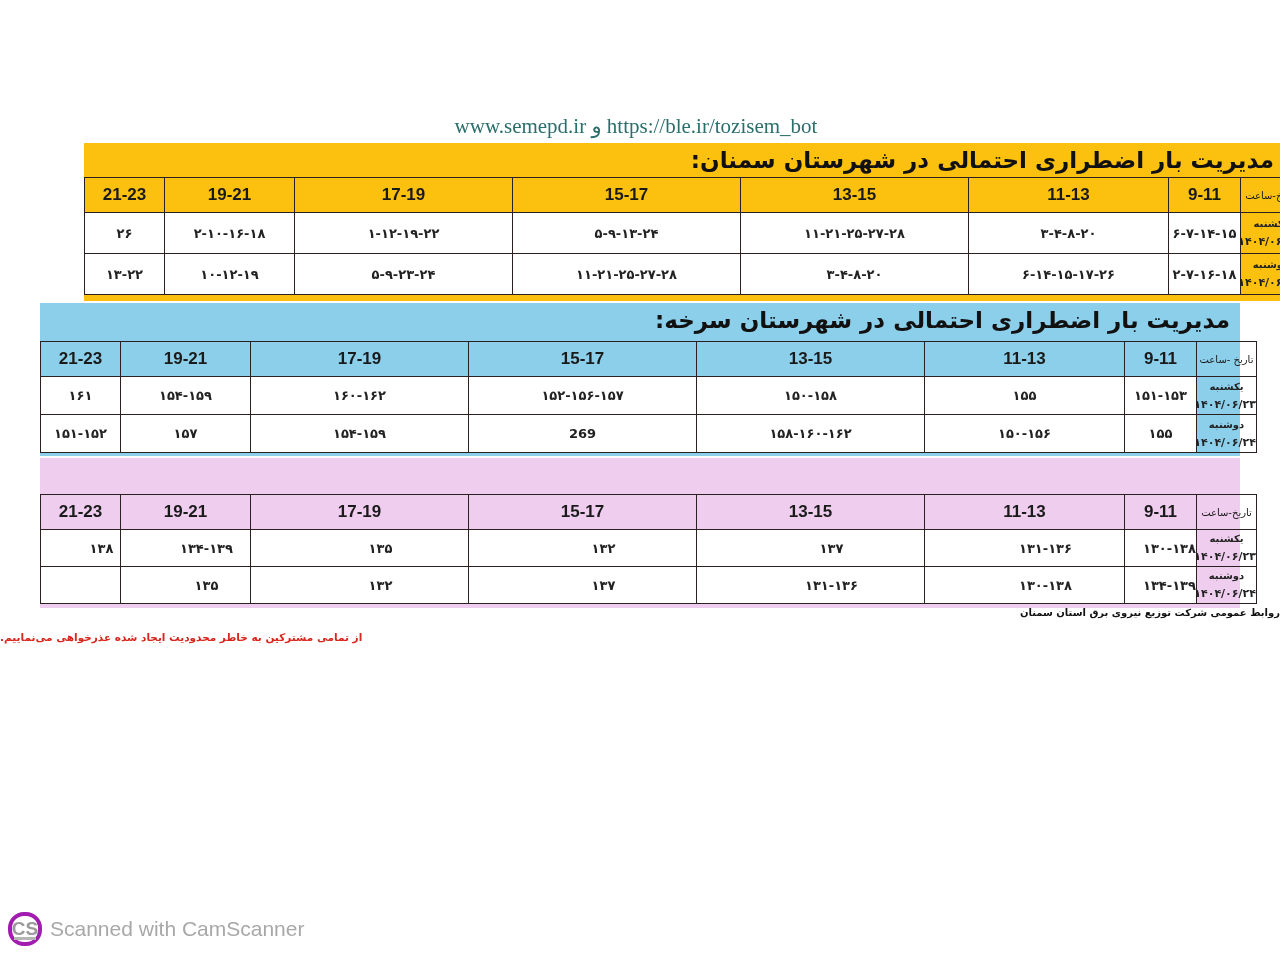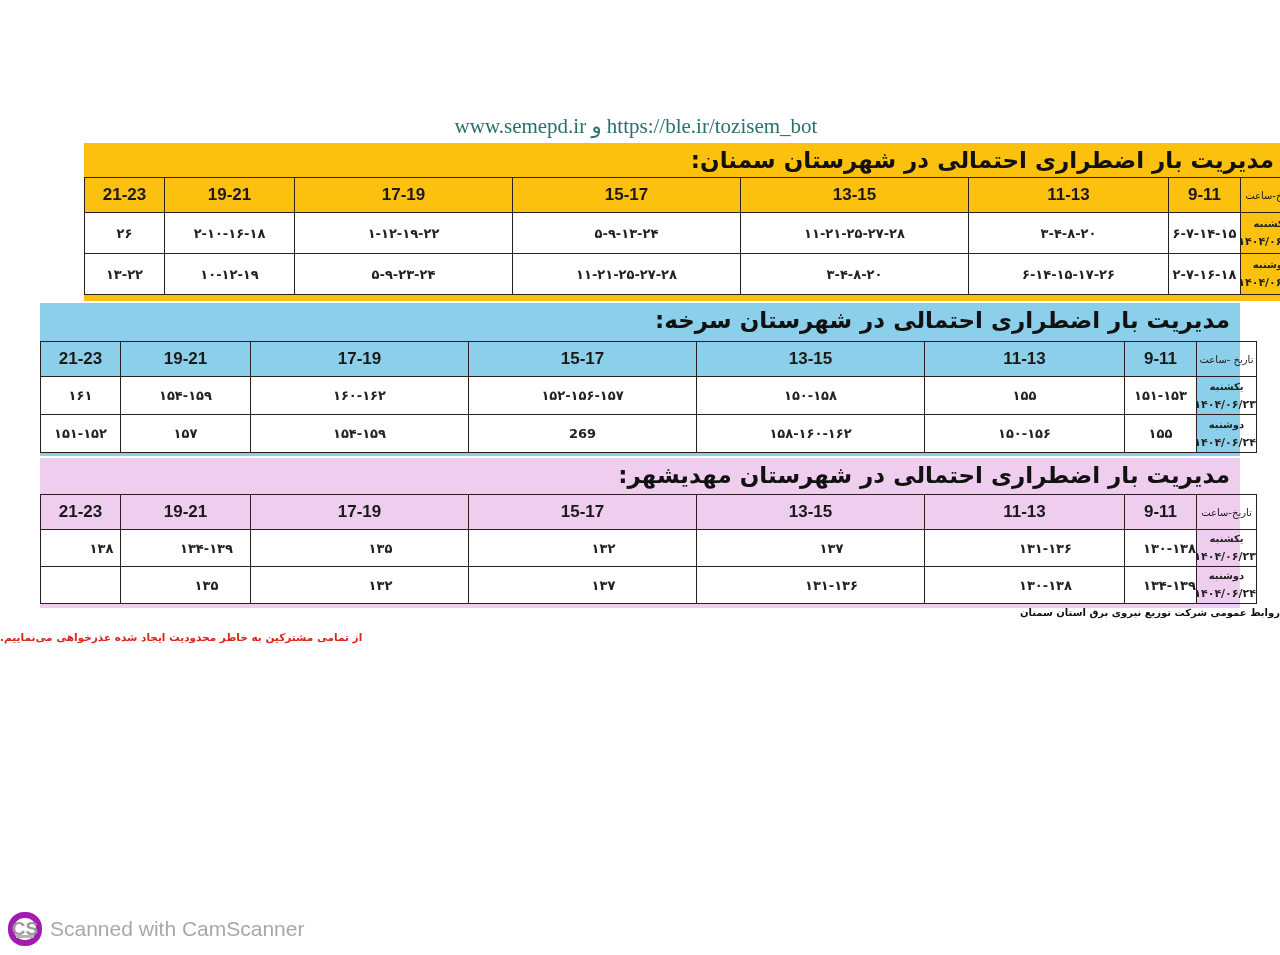--- a/index.html
+++ b/index.html
@@ -138,21 +138,21 @@
       position: absolute;
       left: 8px;
       top: 912px;
       display: flex;
       align-items: center;
       gap: 8px;
     }
     .cs-logo {
       width: 34px;
       height: 34px;
-      border: 6px solid #a21caf;
+      border: 4px solid #a21caf;
       border-radius: 16px;
       box-sizing: border-box;
       display: flex;
       align-items: center;
       justify-content: center;
       font-family: "Liberation Sans", sans-serif;
       font-weight: bold;
       font-size: 19px;
       color: #9a9a9a;
       position: relative;
@@ -279,21 +279,20 @@
       <td class="val">269</td>
       <td class="val">۱۵۴-۱۵۹</td>
       <td class="val">۱۵۷</td>
       <td class="val">۱۵۱-۱۵۲</td>
     </tr>
   </tbody>
     </table>
 </div>
 
 <div class="section pink">
-  <div class="sec-title">مدیریت بار اضطراری احتمالی در شهرستان مهدیشهر:</div>
   <table class="grid">
     <colgroup>
       <col class="col-c8">
         <col class="col-c7">
         <col class="col-c6">
         <col class="col-c5">
         <col class="col-c4">
         <col class="col-c3">
         <col class="col-c2">
         <col class="col-c1">

